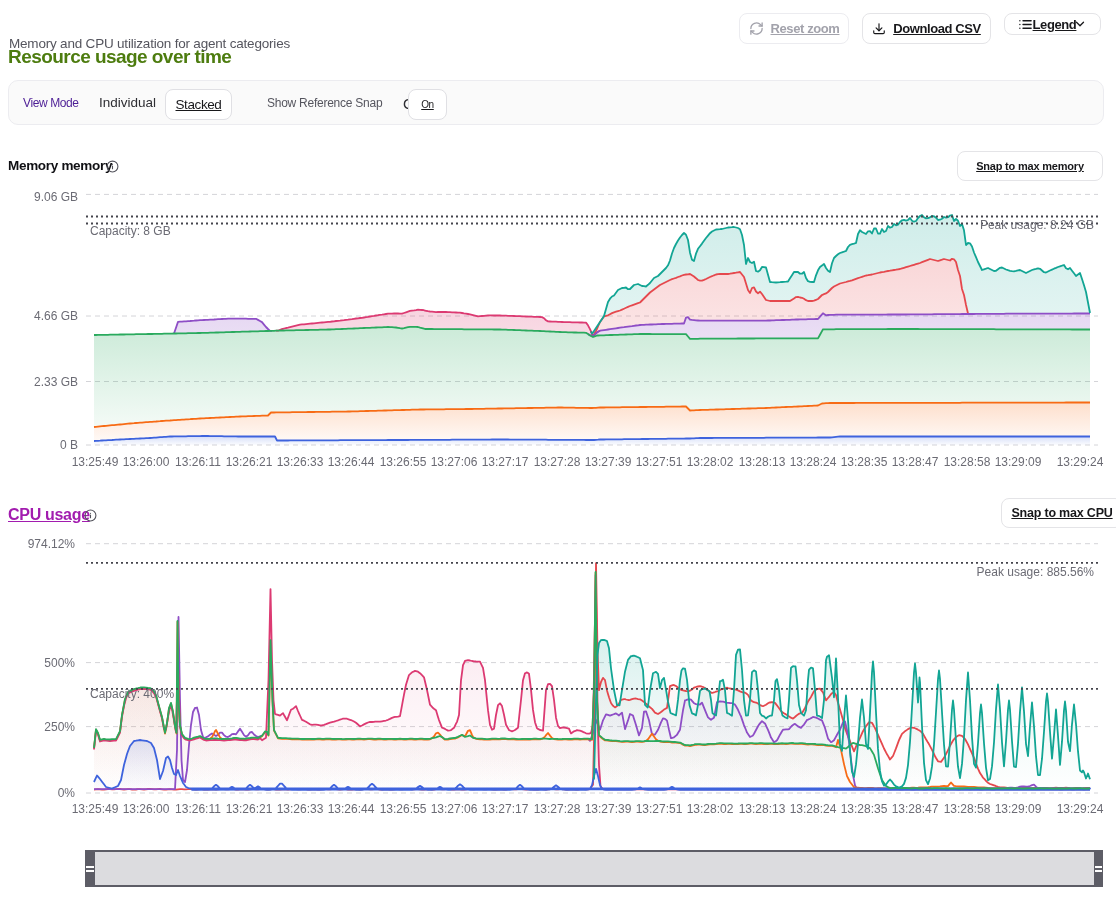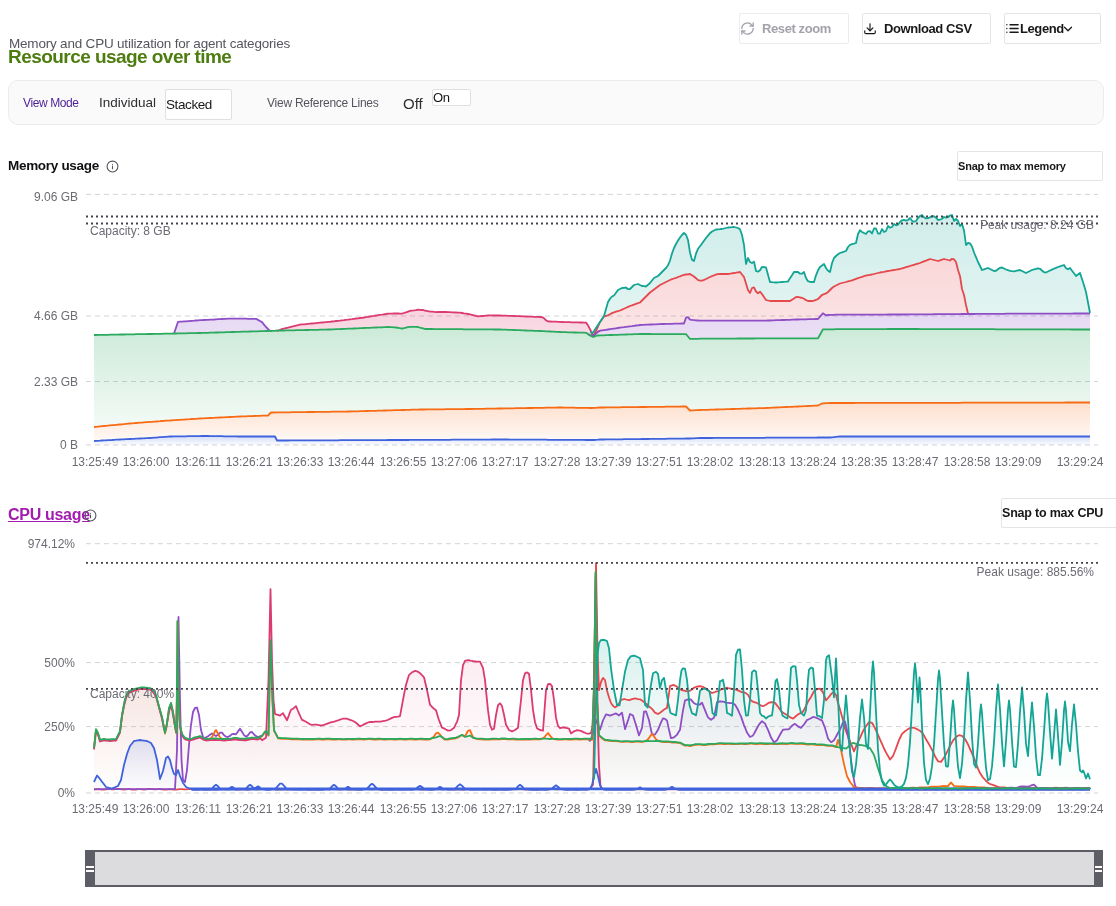--- a/index.html
+++ b/index.html
@@ -1,15 +1,15 @@
 <!DOCTYPE html>
 <html><head><meta charset="utf-8"><style>
 * { margin:0; padding:0; box-sizing:border-box; }
 html,body { width:1116px; height:906px; background:#fff; font-family:"Liberation Sans", sans-serif; position:relative; overflow:hidden; }
-.btn { position:absolute; display:flex; align-items:center; gap:7px; background:#fff; border:1px solid #e4e4e7; border-radius:2px; font-size:13px; letter-spacing:-0.4px; font-weight:700; color:#18181b; }
+.btn { position:absolute; display:flex; align-items:center; justify-content:center; gap:7px; background:#fff; border:1px solid #e4e4e7; border-radius:8px; font-size:13px; letter-spacing:-0.4px; font-weight:700; color:#18181b;text-decoration:underline; }
 .abs { position:absolute; }
 </style></head>
 <body>
 <svg width="1116" height="906" viewBox="0 0 1116 906" style="position:absolute;left:0;top:0" font-family="Liberation Sans, sans-serif">
     <line x1="86" y1="194.4" x2="1098" y2="194.4" stroke="#d4d4d8" stroke-width="1" stroke-dasharray="5 4"></line>
     <line x1="86" y1="316" x2="1098" y2="316" stroke="#d4d4d8" stroke-width="1" stroke-dasharray="5 4"></line>
     <line x1="86" y1="381.5" x2="1098" y2="381.5" stroke="#d4d4d8" stroke-width="1" stroke-dasharray="5 4"></line>
     <line x1="86" y1="445" x2="1098" y2="445" stroke="#d4d4d8" stroke-width="1" stroke-dasharray="5 4"></line>
     <text x="78" y="201" text-anchor="end" font-size="12" fill="#6b6b74">9.06 GB</text>
     <text x="78" y="320" text-anchor="end" font-size="12" fill="#6b6b74">4.66 GB</text>
@@ -180,46 +180,46 @@
     <span>Reset zoom</span>
   </div>
 <div class="btn" style="left:862px;top:13px;width:129px;height:31px;">
     <svg width="14" height="14" viewBox="0 0 24 24" fill="none" stroke="#18181b" stroke-width="2" stroke-linecap="round" stroke-linejoin="round">
       <path d="M21 15v3a2 2 0 0 1-2 2H5a2 2 0 0 1-2-2v-3"></path>
       <path d="M7 10l5 5 5-5"></path>
       <path d="M12 15V3"></path>
     </svg>
     <span>Download CSV</span>
   </div>
-<div class="btn" style="left:1004px;top:13px;width:97px;height:31px;gap:0;">
+<div class="btn" style="left:1004px;top:13px;width:97px;height:22px;gap:0;">
     <svg width="15" height="15" viewBox="0 0 24 24" fill="none" stroke="#18181b" stroke-width="2.2" stroke-linecap="round" stroke-linejoin="round">
       <line x1="8" y1="6" x2="21" y2="6"></line>
       <line x1="8" y1="12" x2="21" y2="12"></line>
       <line x1="8" y1="18" x2="21" y2="18"></line>
       <line x1="3" y1="6" x2="3.01" y2="6"></line>
       <line x1="3" y1="12" x2="3.01" y2="12"></line>
       <line x1="3" y1="18" x2="3.01" y2="18"></line>
     </svg>
     <span>Legend</span>
     <span style="margin-left:-3px;display:flex">
       <svg width="14" height="14" viewBox="0 0 24 24" fill="none" stroke="#18181b" stroke-width="2.2" stroke-linecap="round" stroke-linejoin="round">
         <path d="M6 9l6 6 6-6"></path>
       </svg>
     </span>
   </div>
 
 <div class="abs" style="left:8px;top:80px;width:1096px;height:45px;background:#fafafa;border:1px solid #ececf0;border-radius:10px;"></div>
 <div class="abs" style="left:23px;top:96px;font-size:12px;letter-spacing:-0.4px;color:#4c1d95;">View Mode</div>
 <div class="abs" style="left:99px;top:95px;font-size:13.5px;color:#2e2e33;">Individual</div>
 <div class="btn" style="left:165px;top:89px;width:67px;height:31px;border-color:#e0e0e4;font-weight:400;font-size:13.5px;">Stacked</div>
-<div class="abs" style="left:267px;top:96px;font-size:12px;letter-spacing:-0.25px;color:#55555e;">View Reference Lines</div>
+<div class="abs" style="left:267px;top:96px;font-size:12px;letter-spacing:-0.25px;color:#55555e;">Show Reference Snap</div>
 <div class="abs" style="left:403px;top:95px;font-size:15px;color:#2e2e33;">Off</div>
-<div class="btn" style="left:432px;top:89px;width:39px;height:17px;border-color:#e0e0e4;font-weight:400;font-size:13px;">On</div>
-
-<div class="abs" style="left:8px;top:158px;font-size:13.5px;letter-spacing:-0.3px;font-weight:700;color:#101014;">Memory usage</div>
+<div class="btn" style="left:408px;top:89px;width:39px;height:31px;border-color:#e0e0e4;font-weight:400;font-size:10px;">On</div>
+
+<div class="abs" style="left:8px;top:158px;font-size:13.5px;letter-spacing:-0.3px;font-weight:700;color:#101014;">Memory memory</div>
 <div class="abs" style="left:106px;top:159px;"><svg width="13" height="13" viewBox="0 0 24 24" fill="none" stroke="#52525b" stroke-width="2" stroke-linecap="round">
       <circle cx="12" cy="12" r="10"></circle>
       <line x1="12" y1="16" x2="12" y2="11"></line>
       <line x1="12" y1="8" x2="12.01" y2="8"></line>
     </svg></div>
 <div class="btn" style="left:957px;top:151px;width:146px;height:30px;font-size:11px;letter-spacing:-0.2px;">Snap to max memory</div>
 
 <div class="abs" style="left:8px;top:506px;font-size:16px;letter-spacing:-0.3px;font-weight:700;color:#a21caf;text-decoration:underline;">CPU usage</div>
 <div class="abs" style="left:84px;top:508px;"><svg width="13" height="13" viewBox="0 0 24 24" fill="none" stroke="#52525b" stroke-width="2" stroke-linecap="round">
       <circle cx="12" cy="12" r="10"></circle>

